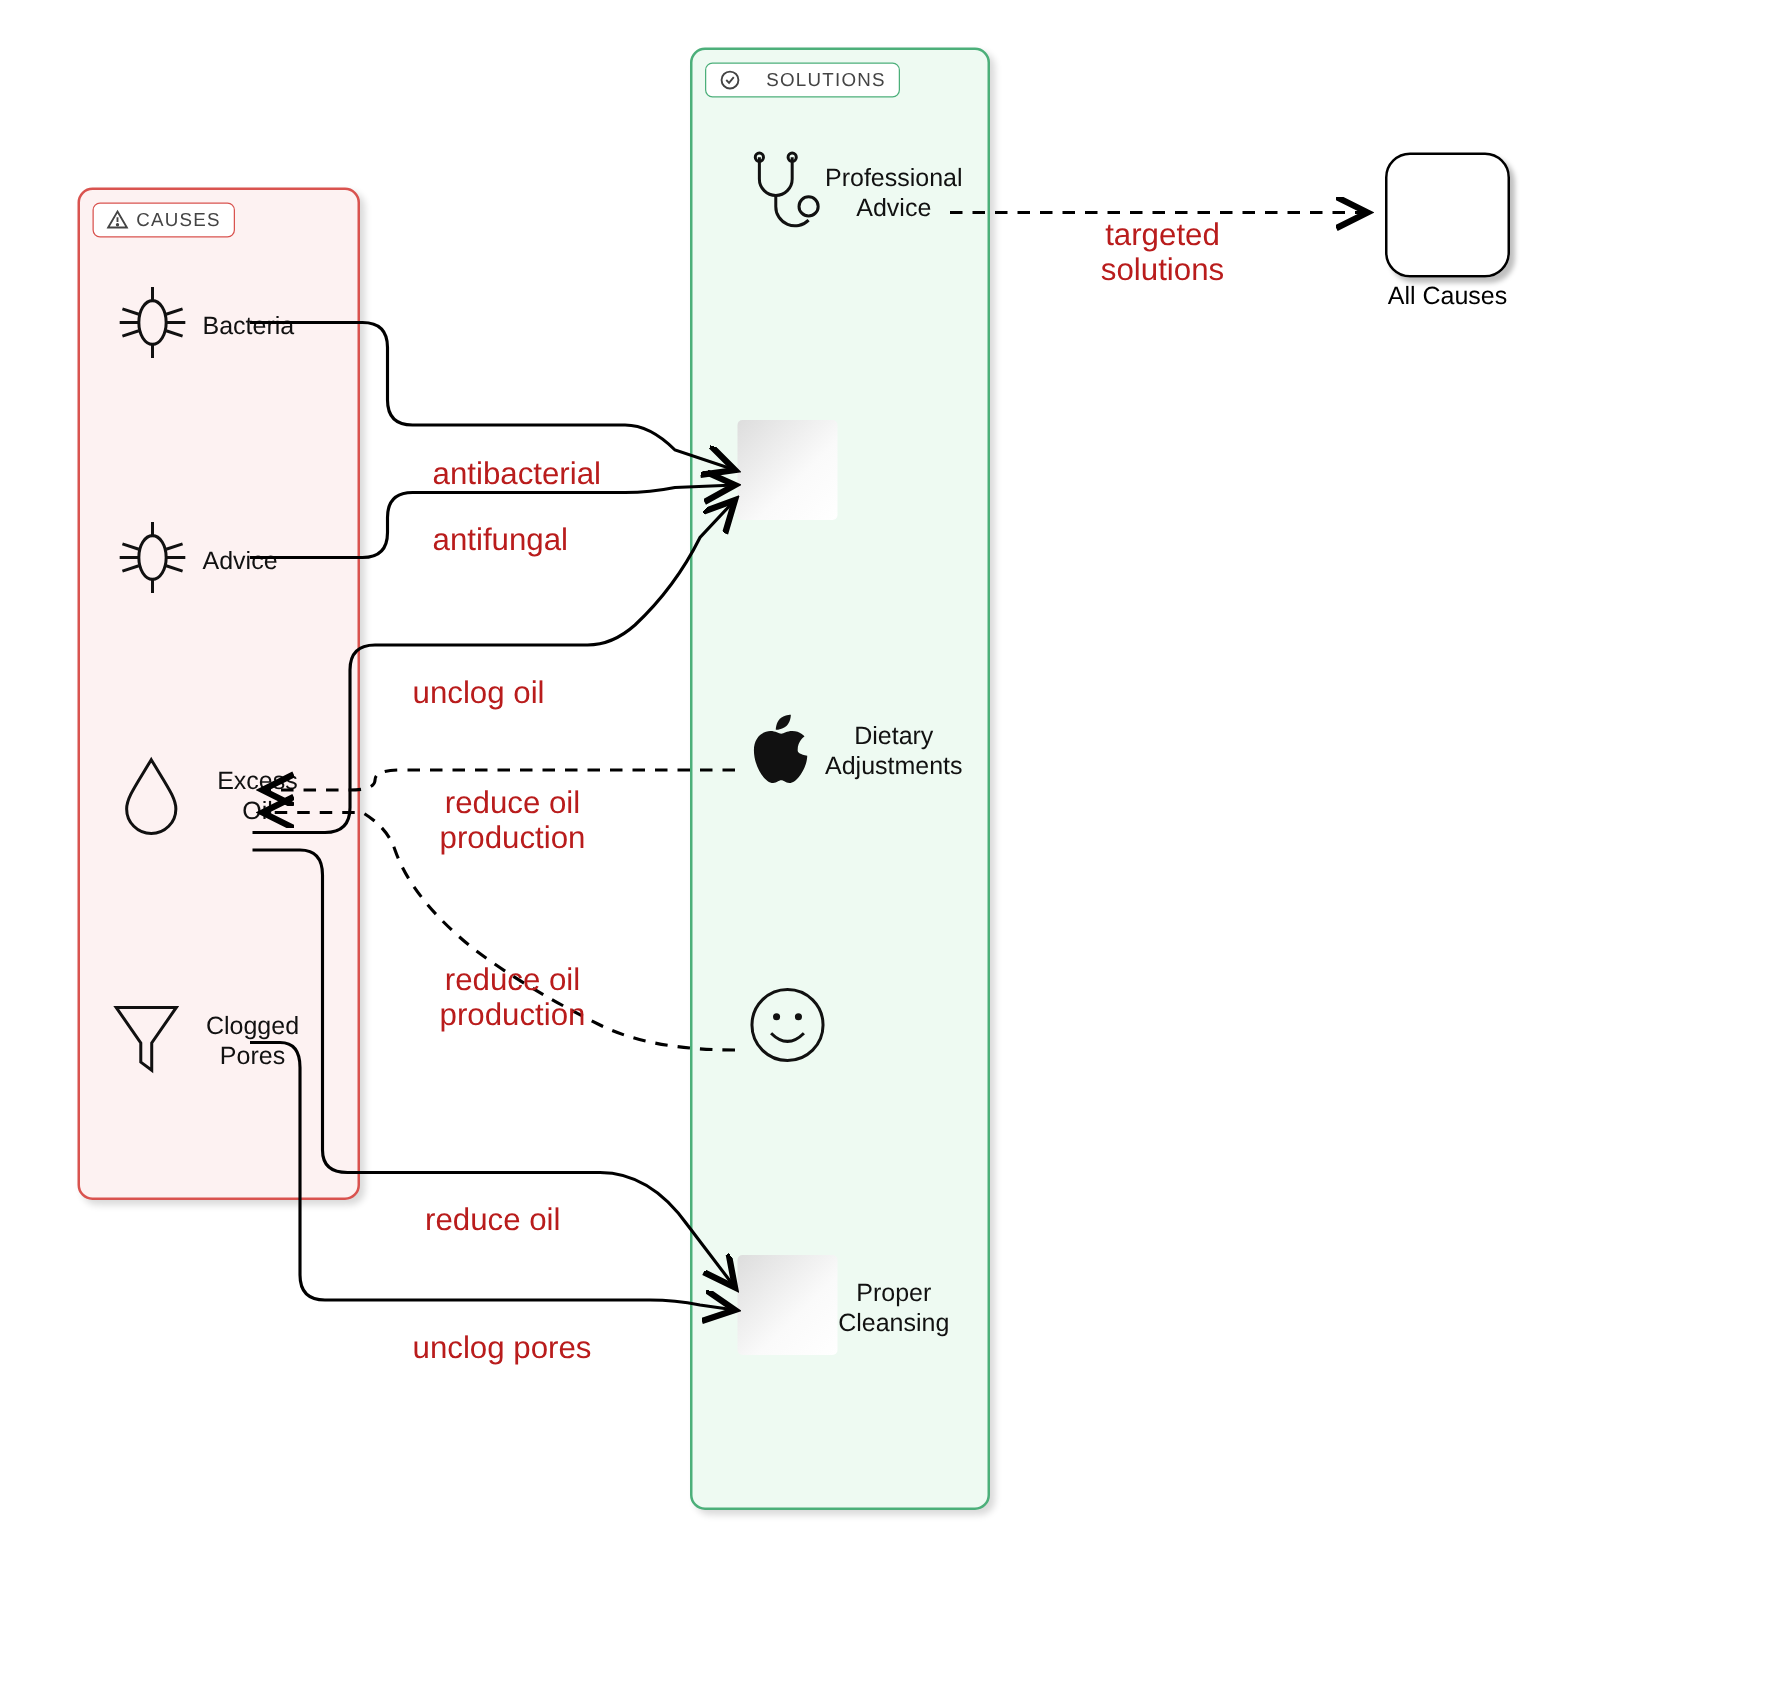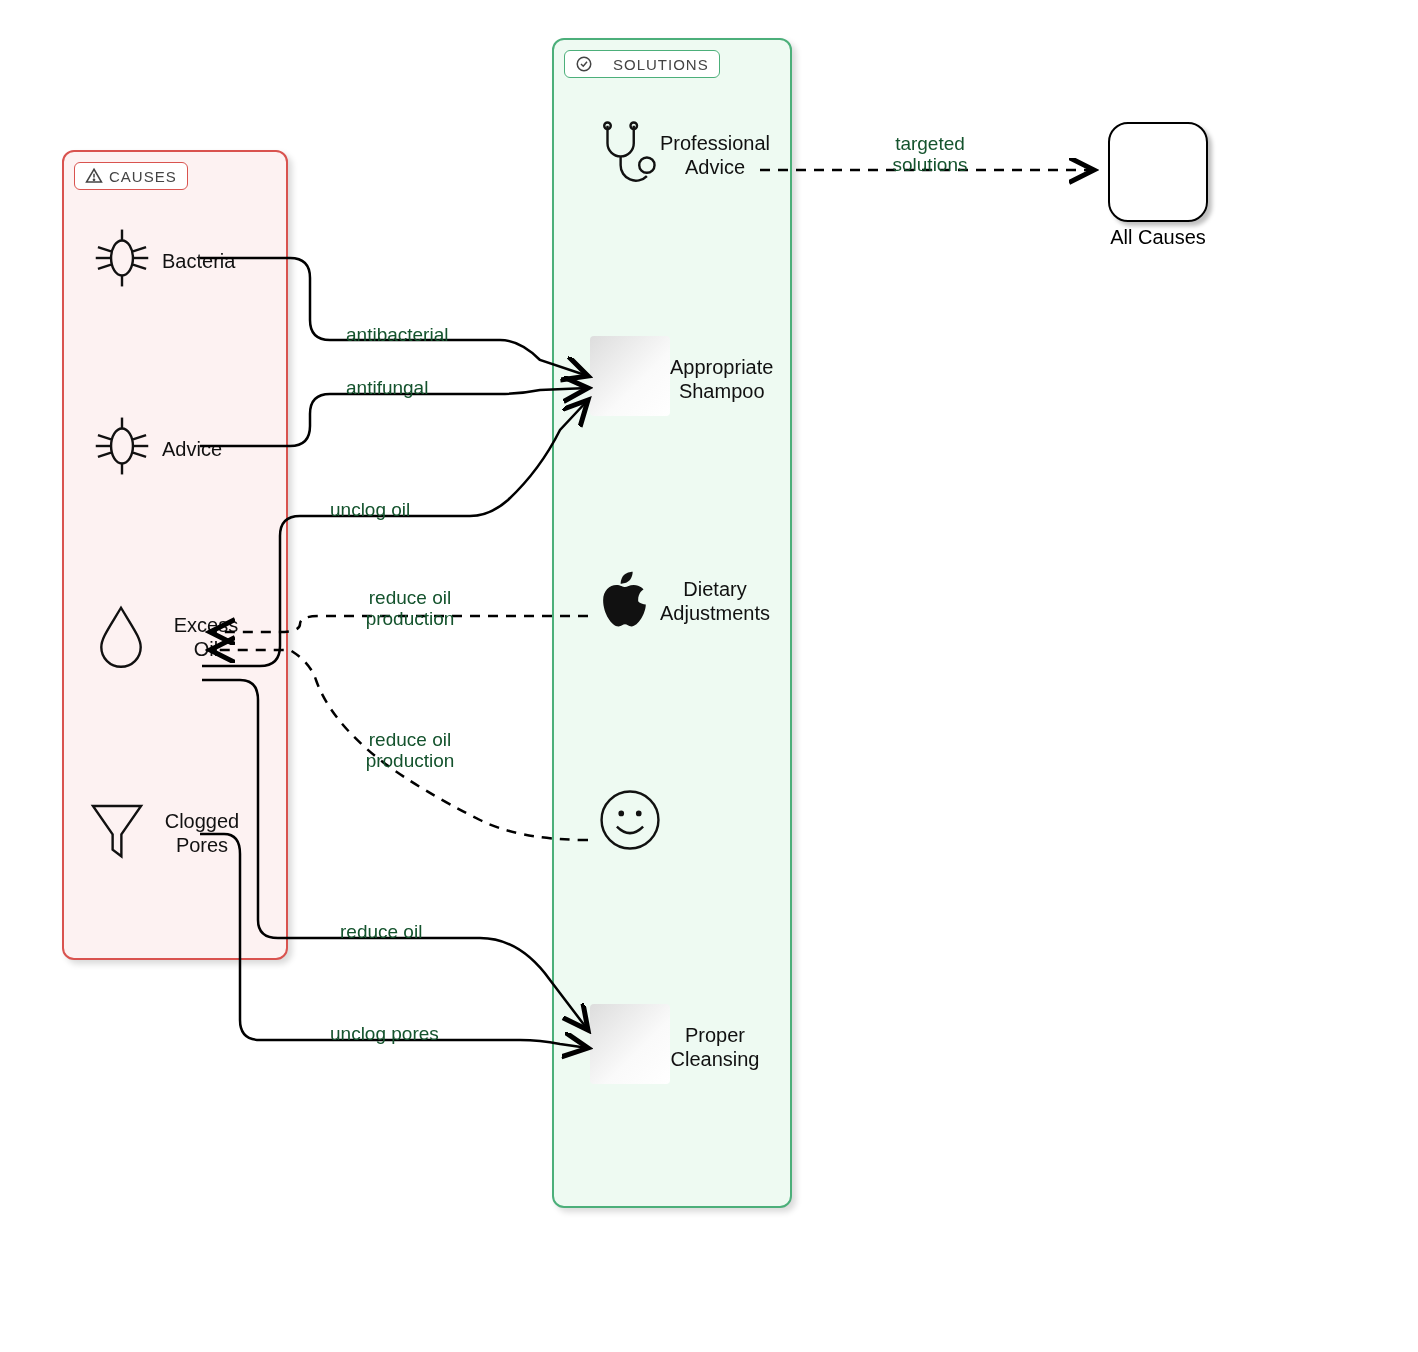--- a/index.html
+++ b/index.html
@@ -90,26 +90,27 @@
   }
   .allcauses-label { font-size: 20px; margin-top: 4px; }
   svg.connectors {
     position: absolute;
     left: 0; top: 0;
     width: 1418px; height: 1352px;
     pointer-events: none;
   }
   .edge-label {
     position: absolute;
-    font-size: 19px;
-    color: #14532d;
+    font-size: 25px;
+    color: #b91c1c;
     background: transparent;
     white-space: nowrap;
     text-align: center;
     line-height: 1.1;
+    margin-top: 41px;
   }
 </style>
 </head>
 <body>
 
 <div class="panel panel-causes">
   <div class="panel-badge">
     <span class="badge-icon">
       <svg viewBox="0 0 24 24" fill="none" stroke="#444" stroke-width="2">
         <path d="M12 3 L22 20 H2 Z"></path>
@@ -195,21 +196,20 @@
       <circle cx="52" cy="44" r="7"></circle>
     </svg>
   </div>
   <div class="node-label">Professional Advice</div>
 </div>
 
 <div class="node" style="left:590px; top:336px;">
   <div class="icon-box">
     <div class="grad-box"></div>
   </div>
-  <div class="node-label">Appropriate Shampoo</div>
 </div>
 
 <div class="node" style="left:590px; top:558px;">
   <div class="icon-box">
     <svg viewBox="0 0 64 64">
       <path fill="#111" d="M44 34c0-7 5-10 5-10s-3-4-9-4c-4 0-6 2-8 2s-4-2-8-2c-6 0-12 5-12 14 0 12 8 24 14 24 3 0 4-2 6-2s3 2 6 2c6 0 13-12 13-20-5-1-7-2-7-4z"></path>
       <path fill="#111" d="M36 16c3-3 3-8 3-8s-5 0-8 3c-3 3-3 8-3 8s5 0 8-3z"></path>
     </svg>
   </div>
   <div class="node-label">Dietary Adjustments</div>

